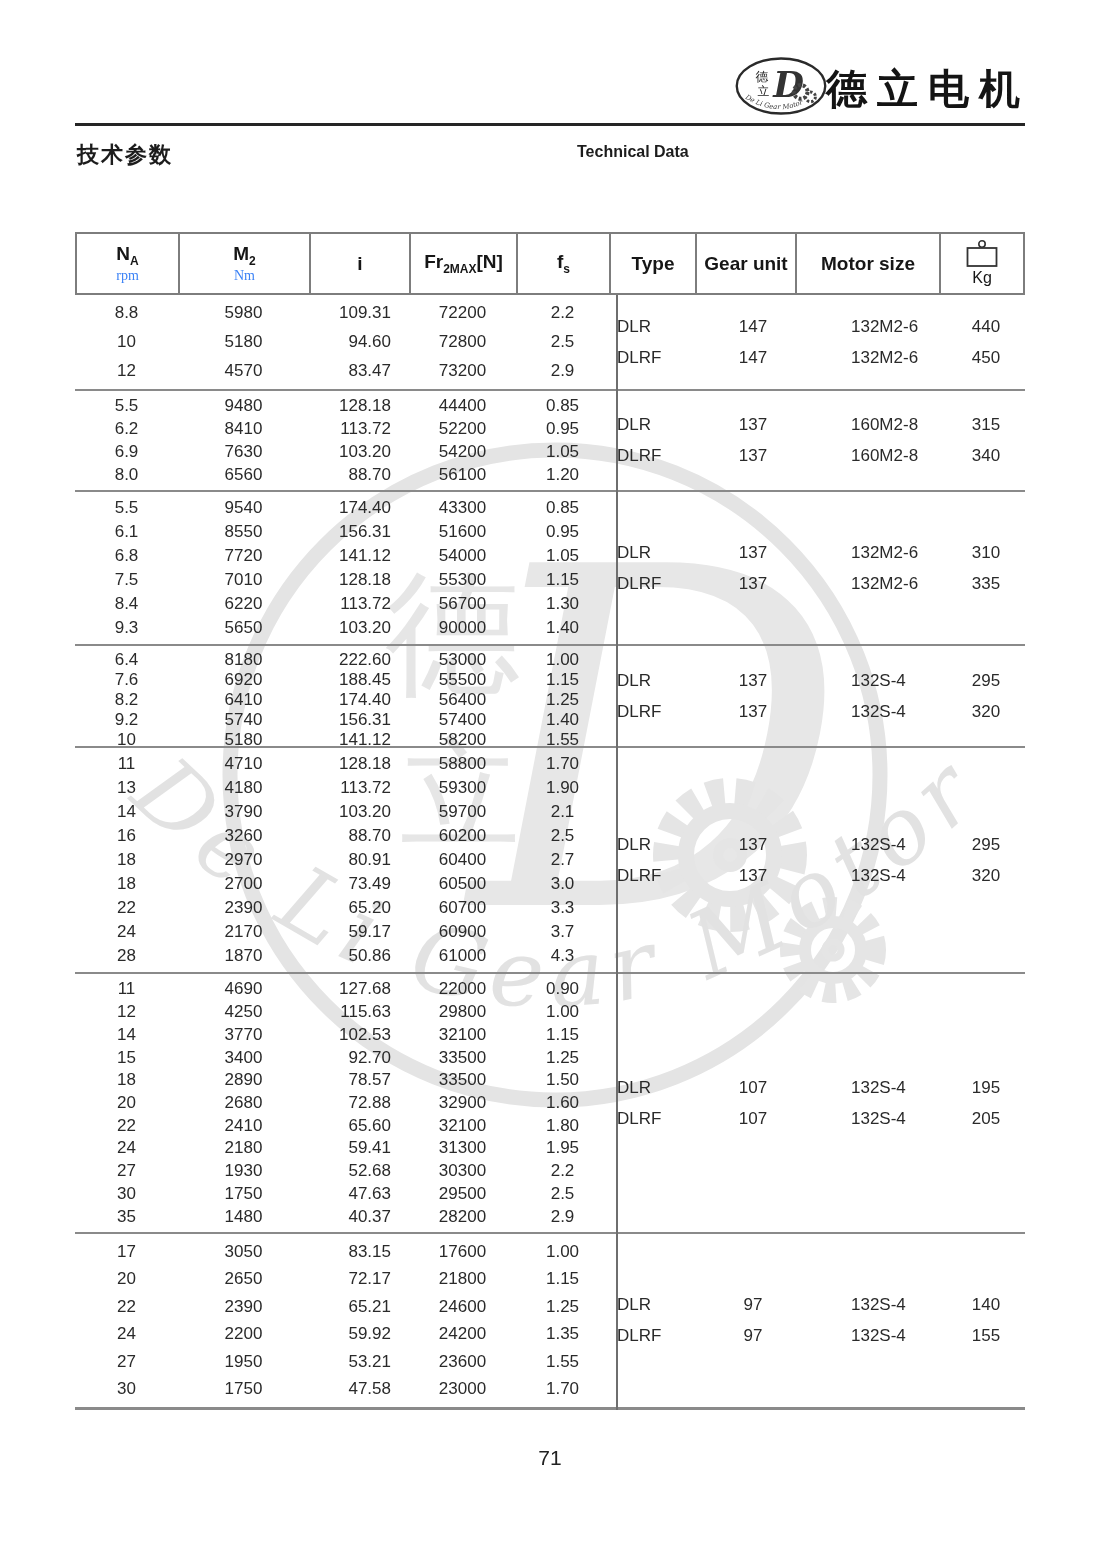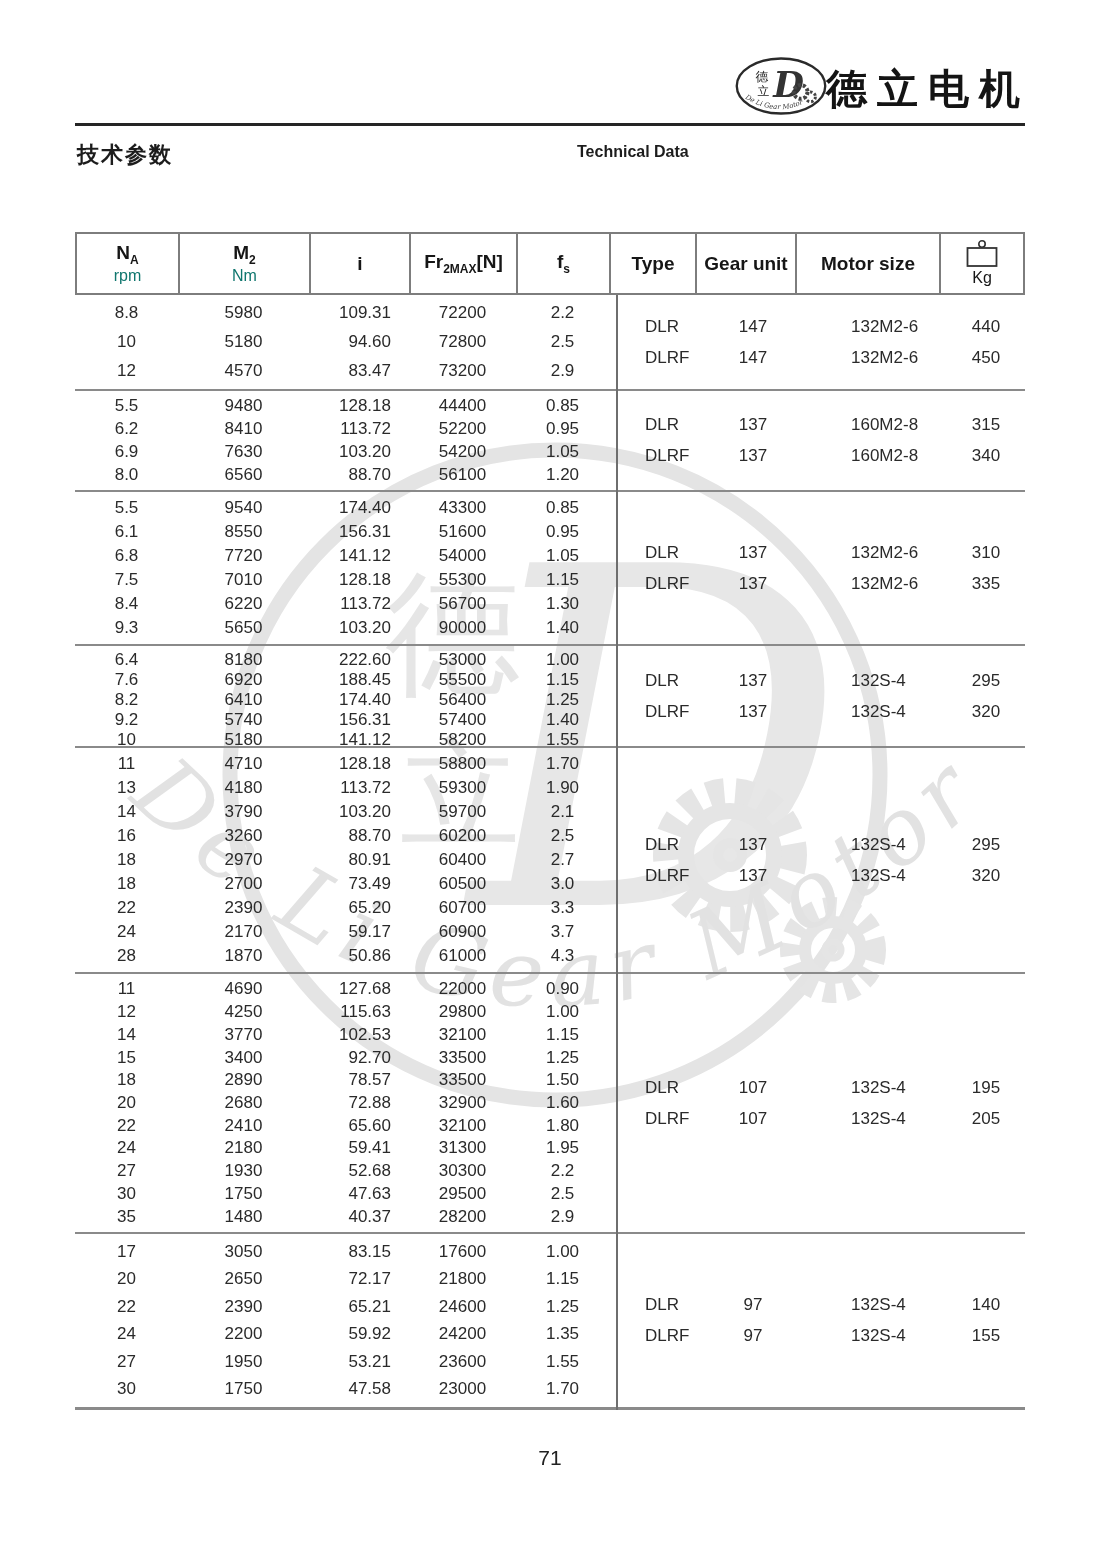--- a/index.html
+++ b/index.html
@@ -48,21 +48,21 @@
     background:transparent;
   }
   .hcell{
     box-sizing:border-box;border-right:2px solid #7d7d7d;
     display:flex;flex-direction:column;align-items:center;justify-content:center;
     line-height:1.15;color:#161616;
   }
   .hcell:last-child{border-right:none;}
   .h-main{font-size:19px;font-weight:bold;}
   .h-main sub{font-size:12px;font-weight:bold;}
-  .h-unit{font-size:16px;font-weight:normal;color:#0f766e;}
+  .h-unit{font-size:14px;font-weight:normal;color:#3b82f6;font-family:Liberation Serif, serif;}
   .kg-icon{display:block;margin-bottom:1px;}
   .h-kg-label{font-size:16px;font-weight:normal;}
   
   .tbody{position:absolute;left:75px;top:295px;width:950px;}
   .vdivider{position:absolute;left:541px;top:0;bottom:0;width:2px;background:#6e6e6e;z-index:2;}
   .block{
     display:flex;box-sizing:border-box;
     border-bottom:2px solid #8a8a8a;
   }
   .block:last-child{border-bottom:3px solid #8a8a8a;}
@@ -71,21 +71,21 @@
     justify-content:space-around;padding:4px 0;box-sizing:border-box;
   }
   .drow{display:grid;grid-template-columns:103px 131px 100px 107px 93px;align-items:center;}
   .c{font-size:17px;color:#2a2a2a;text-align:center;}
   .c2{text-align:right;padding-right:18px;box-sizing:border-box;}
   .blk-right{
     flex:1;display:flex;flex-direction:column;justify-content:center;gap:5px;
   }
   .mrow{display:grid;grid-template-columns:86px 100px 144px auto;align-items:center;line-height:26px;}
   .m{font-size:17px;color:#2a2a2a;}
-  .m0{text-align:left;padding-left:28px;}
+  .m0{text-align:left;}
   .m1{text-align:center;}
   .m2x{text-align:left;padding-left:48px;}
   .m3{text-align:center;}
   
   .page-num{
     position:absolute;left:0;top:1446px;width:1100px;
     text-align:center;font-size:21px;color:#222;
   }
 </style>
 </head>

